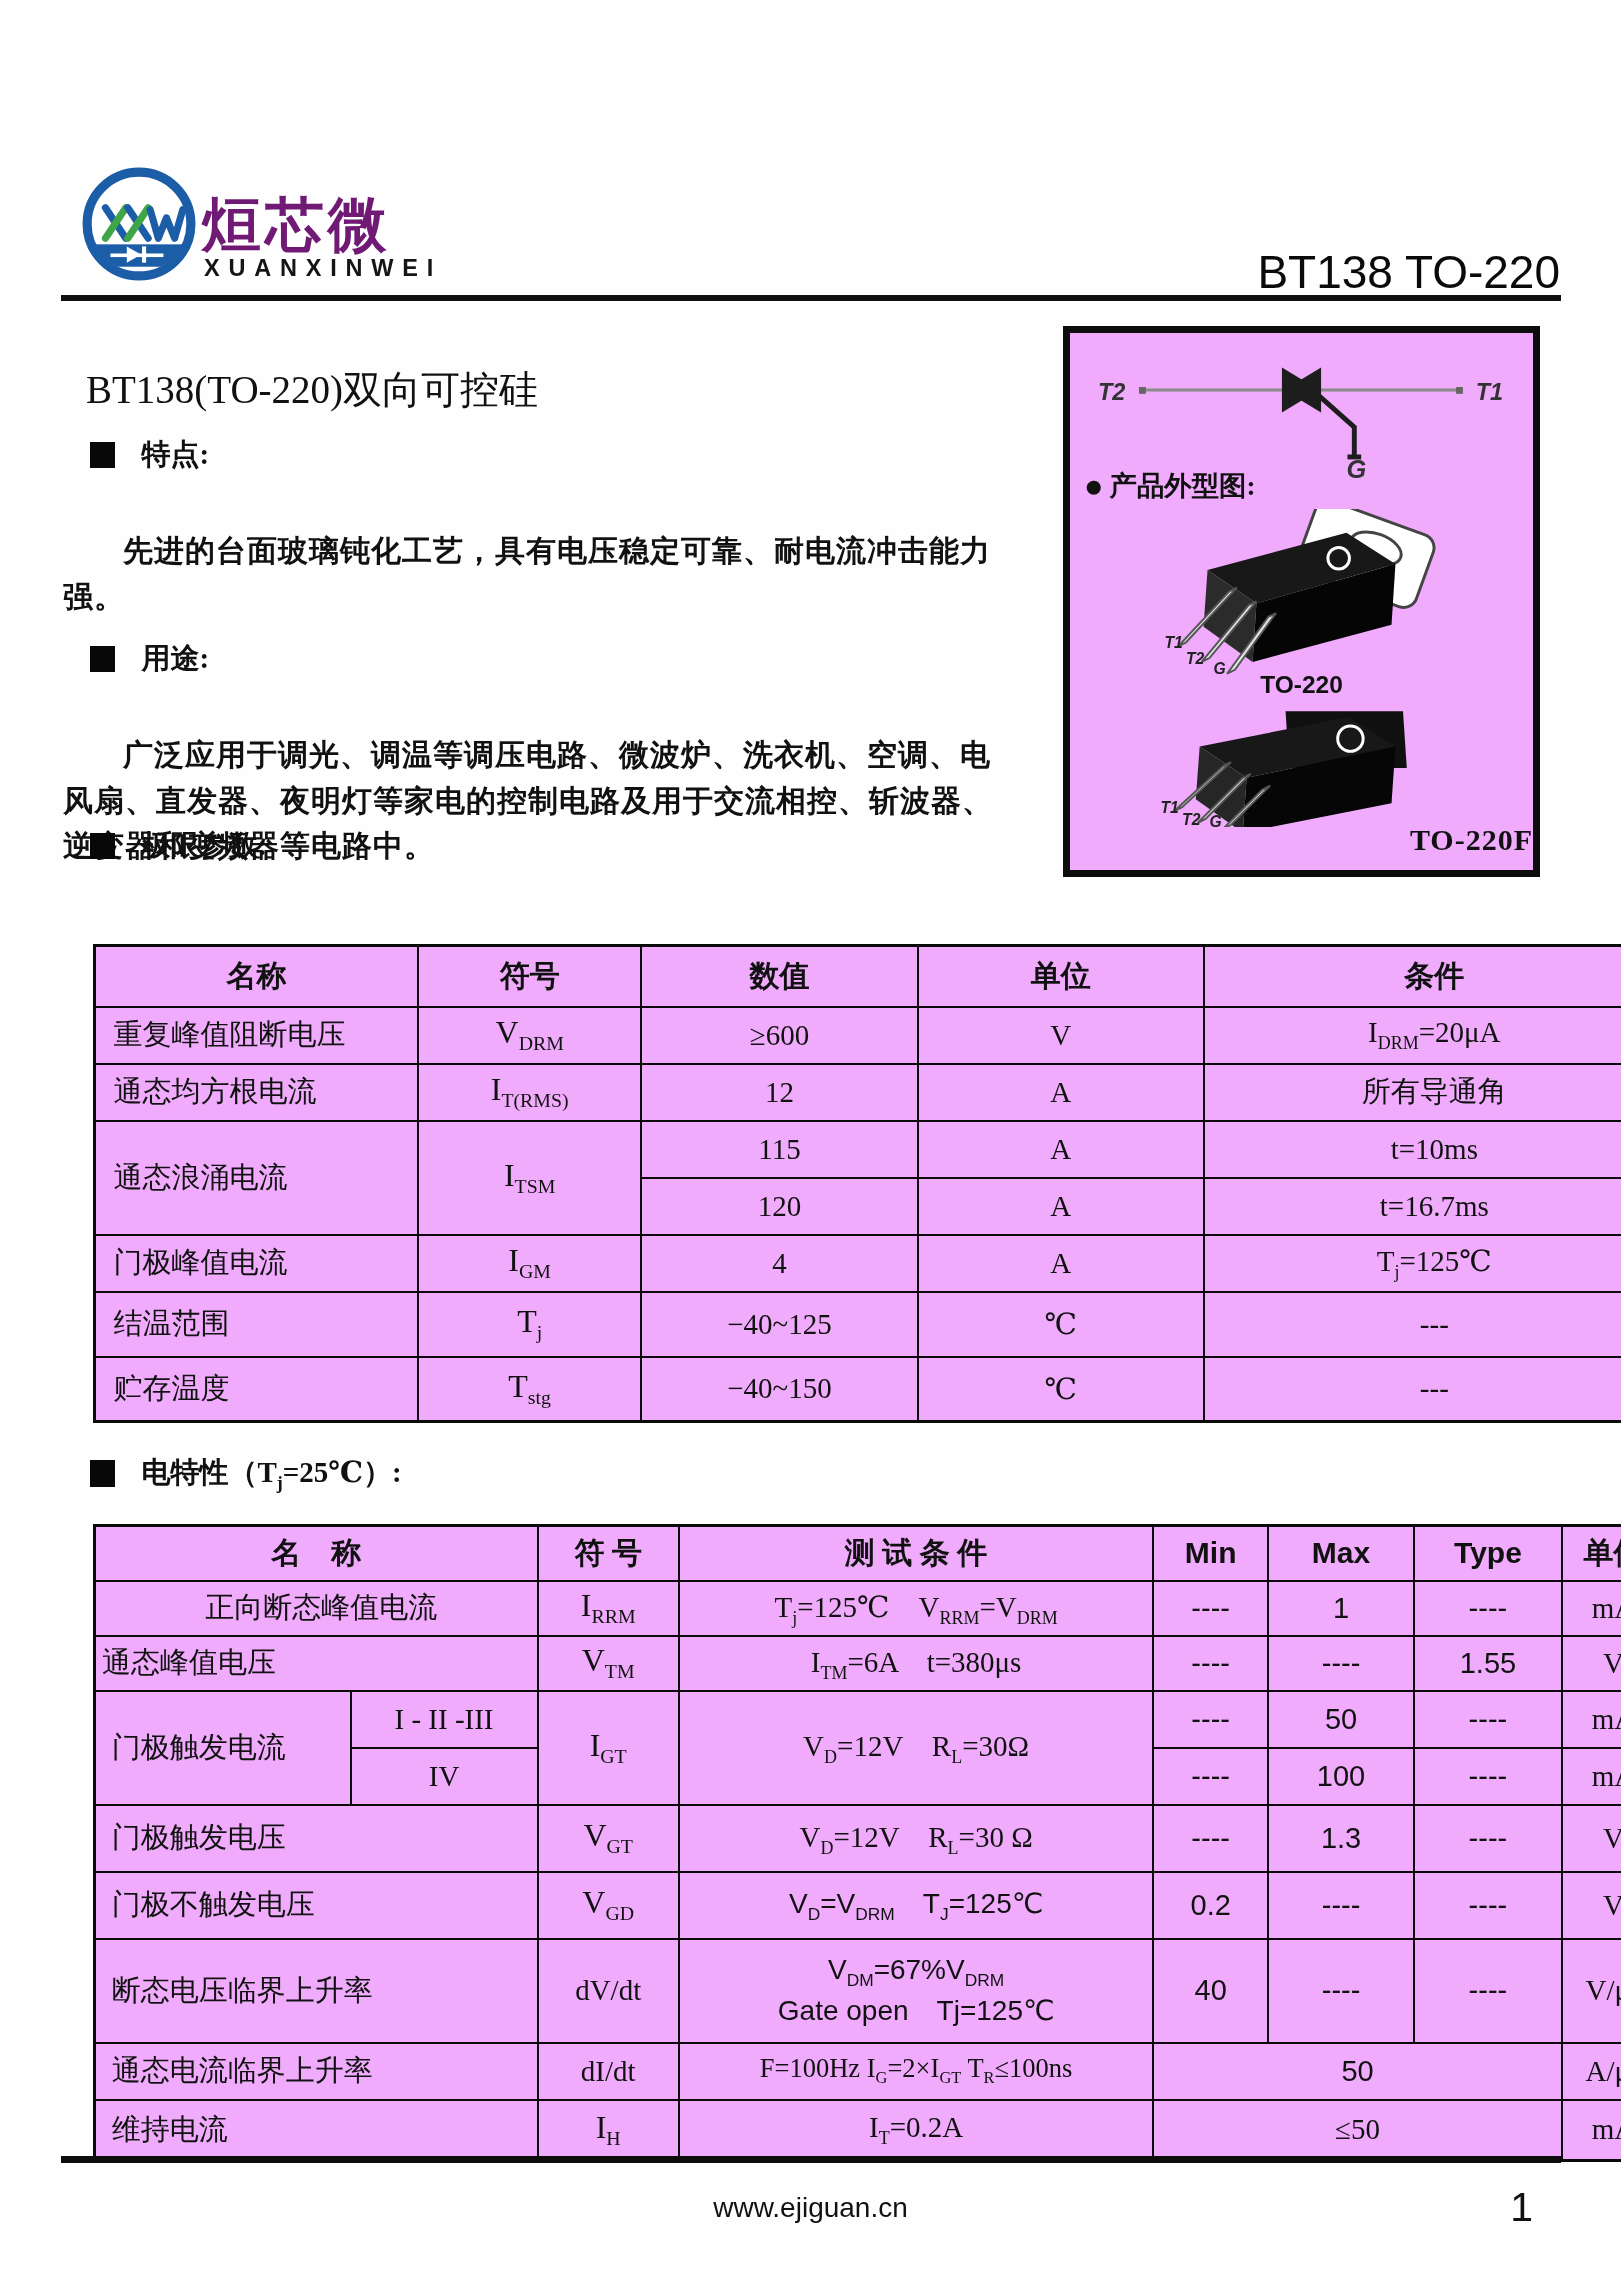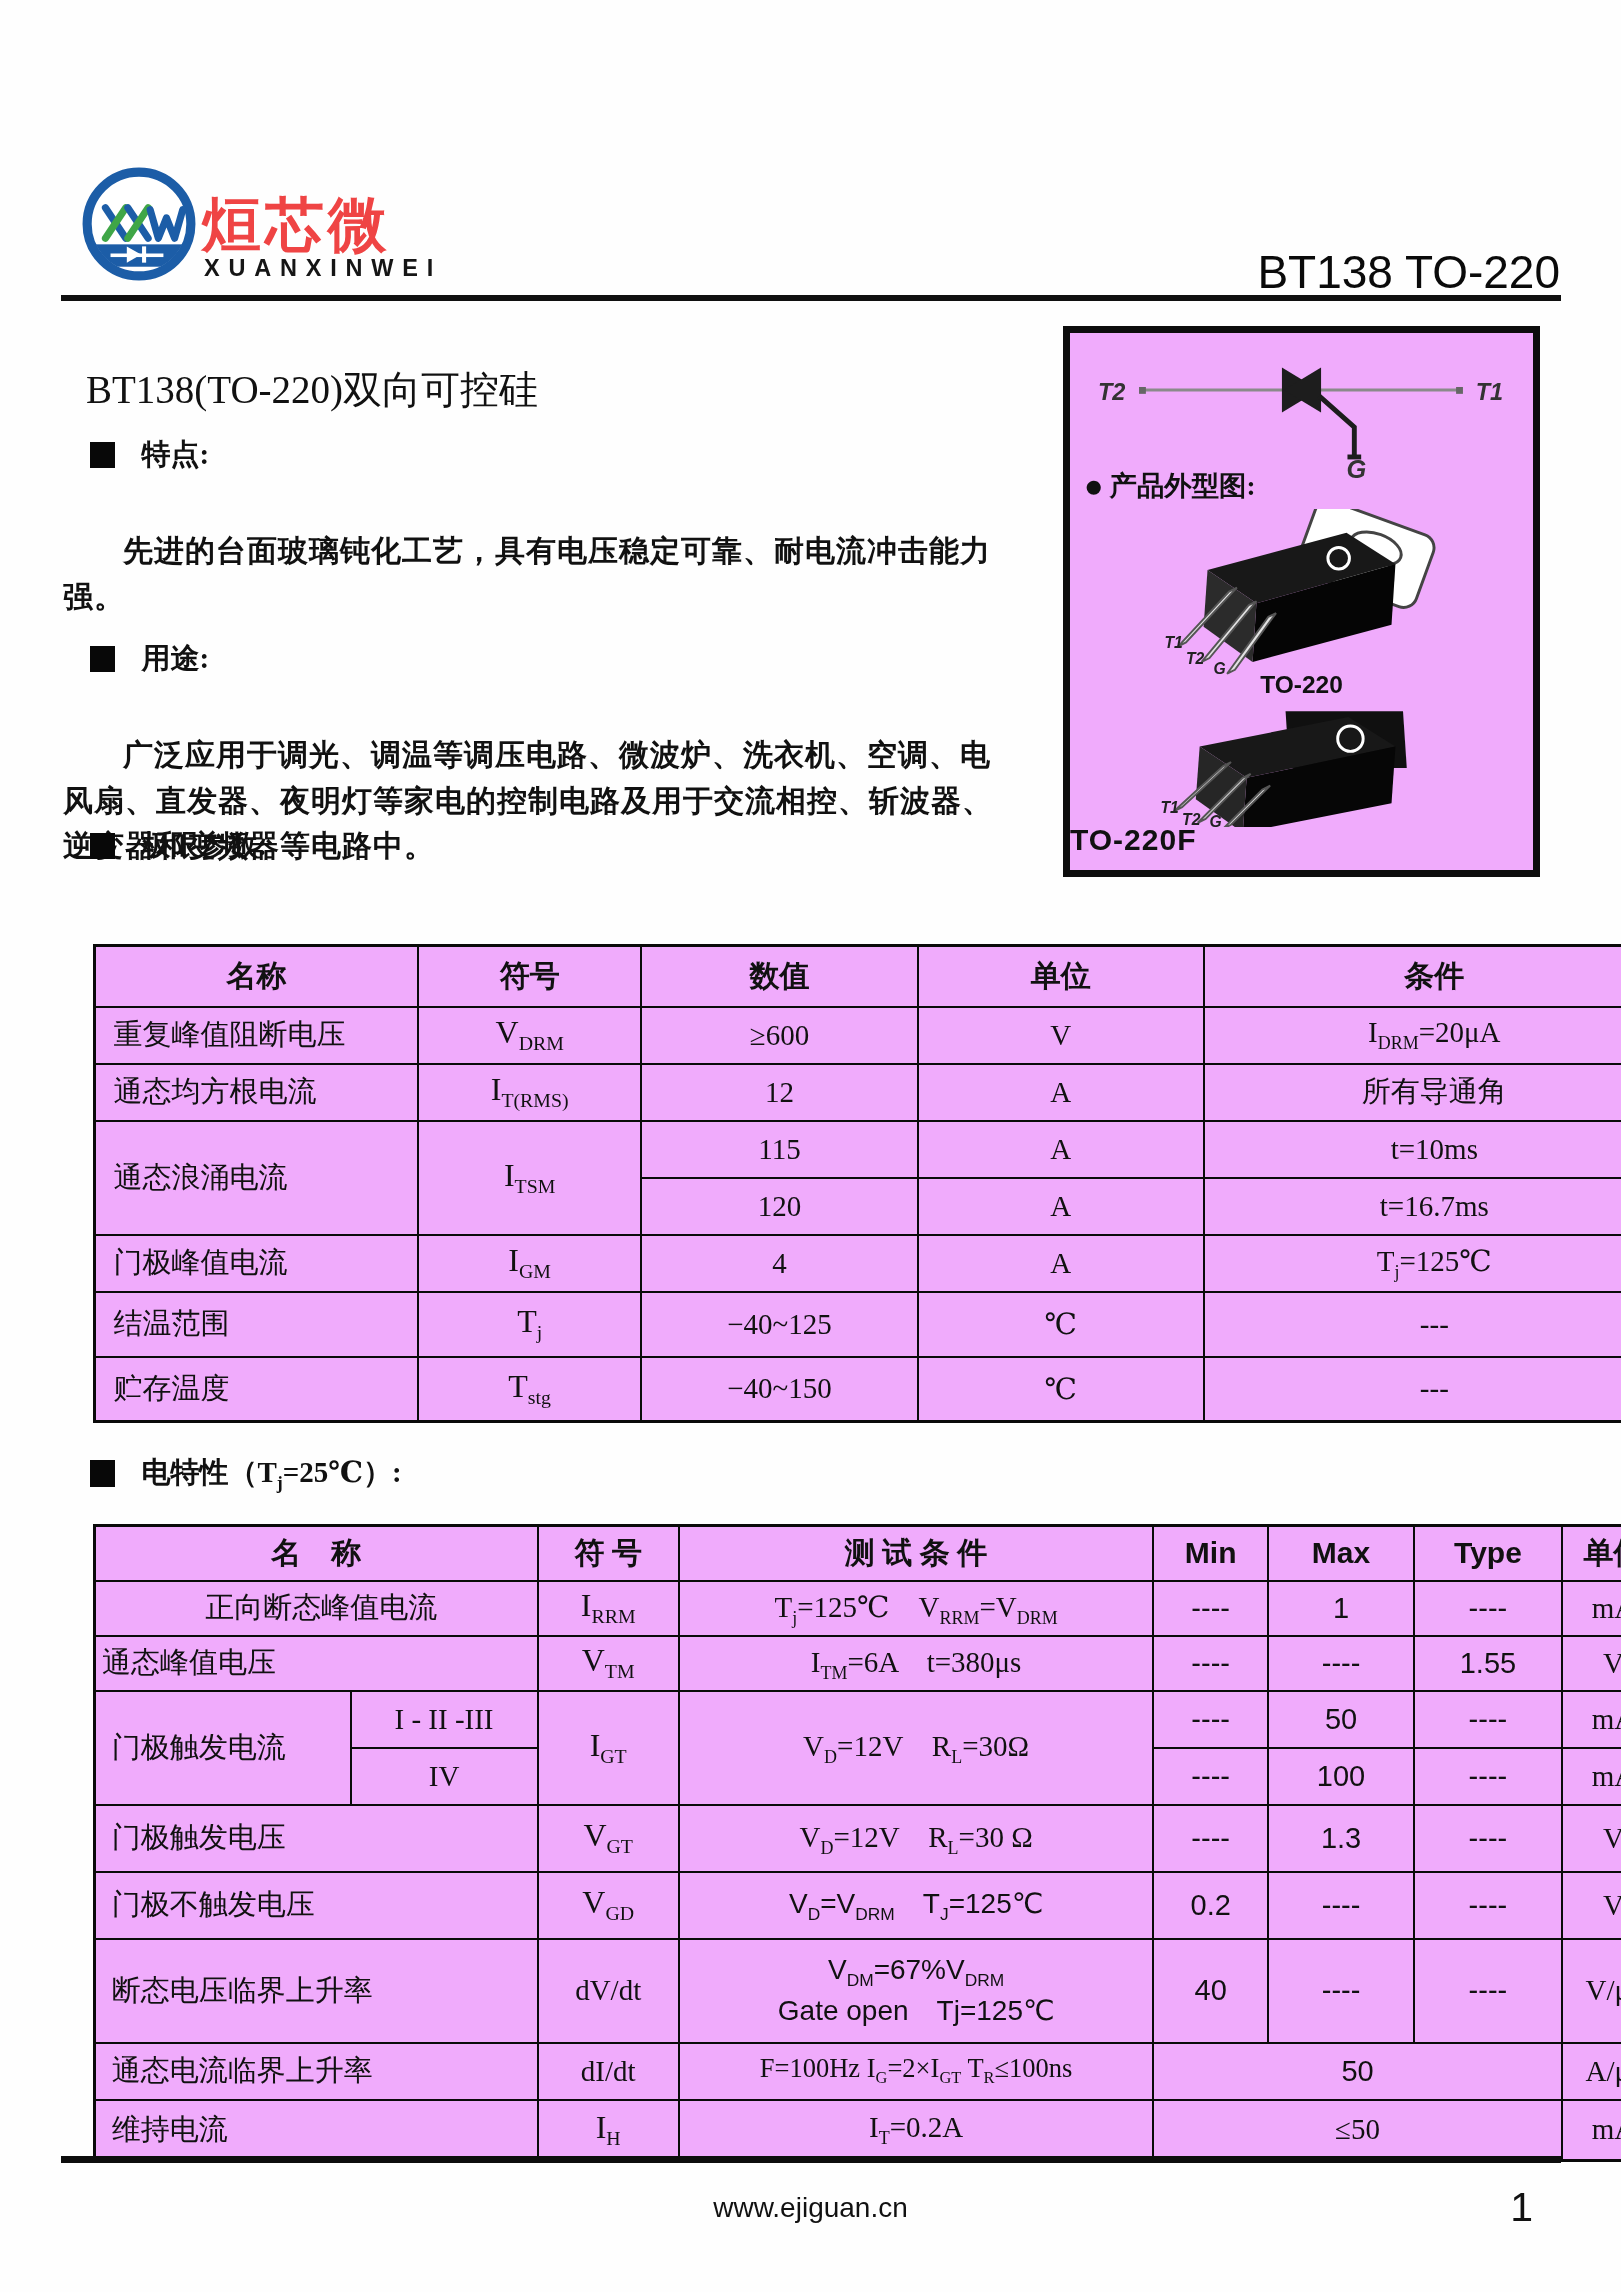--- a/index.html
+++ b/index.html
@@ -4,21 +4,21 @@
 <style>
   html,body{margin:0;padding:0;background:#888;}
   .page{
     position:relative;width:1621px;height:2293px;background:#fefefe;
     font-family:"Liberation Serif","DejaVu Serif",serif;color:#111;
     margin:0 auto;overflow:hidden;
   }
   
   .logo-mark{position:absolute;left:80px;top:165px;}
   .logo-cn{position:absolute;left:202px;top:186px;font-family:"Liberation Sans","DejaVu Sans",sans-serif;
-    font-size:59px;font-weight:bold;letter-spacing:3.9px;color:#ef4444;}
+    font-size:59px;font-weight:bold;letter-spacing:3.9px;color:#701a75;}
   .logo-en{position:absolute;left:204px;top:255px;font-family:"Liberation Sans","DejaVu Sans",sans-serif;
     font-size:23.5px;font-weight:600;letter-spacing:8.8px;color:#151515;}
   .part-no{position:absolute;top:245px;right:61px;font-family:"Liberation Sans","DejaVu Sans",sans-serif;
     font-size:46px;color:#0a0a0a;}
   .rule{position:absolute;left:61px;top:295px;width:1500px;height:5.9px;background:#101010;}
   
   .title{position:absolute;left:86px;top:337px;font-size:39px;font-weight:500;}
   .sec-h{position:absolute;display:flex;align-items:center;gap:27px;font-size:29px;font-weight:bold;justify-content:space-between;}
   .sec-h .sq{width:24.5px;height:26.5px;background:#080808;flex:0 0 auto;}
   .sec-feat{left:90px;top:435px;}
@@ -32,21 +32,21 @@
   
   .pkg-box{position:absolute;left:1063px;top:326px;width:477px;height:551px;border:7.8px solid #0d0d0d;
     background:#f0abfc;box-sizing:border-box;}
   .triac-svg{position:absolute;left:0px;top:7.8px;}
   .pkg-label{position:absolute;left:13.7px;top:135px;font-size:27.4px;font-weight:bold;display:flex;align-items:center;gap:5.9px;}
   .pkg-label .dot{font-size:33px;line-height:1;}
   .pkg1-svg{position:absolute;left:69px;top:176px;}
   .pkg1-cap{position:absolute;left:0;top:338px;width:100%;text-align:center;font-family:"Liberation Sans","DejaVu Sans",sans-serif;
     font-size:24.5px;font-weight:bold;}
   .pkg2-svg{position:absolute;left:69px;top:376px;}
-  .pkg2-cap{position:absolute;left:0;top:490px;width:100%;text-align:left;font-family:Liberation Sans, sans-serif;
+  .pkg2-cap{position:absolute;left:0;top:490px;width:100%;text-align:right;font-family:Liberation Serif, serif;
     font-size:30px;font-weight:bold;letter-spacing:1px;}
   .pin-lab{font-family:"Liberation Sans","DejaVu Sans",sans-serif;font-weight:bold;font-style:italic;}
   
   table{border-collapse:collapse;table-layout:fixed;position:absolute;left:93px;width:1574px;
     background:#f0abfc;}
   .t1{top:944px;}
   .t2{top:1524px;}
   th,td{border:2.5px solid #0a0a0a;text-align:center;vertical-align:middle;padding:2px 5.9px;
     overflow:hidden;}
   table{border:3.9px solid #0a0a0a;}

